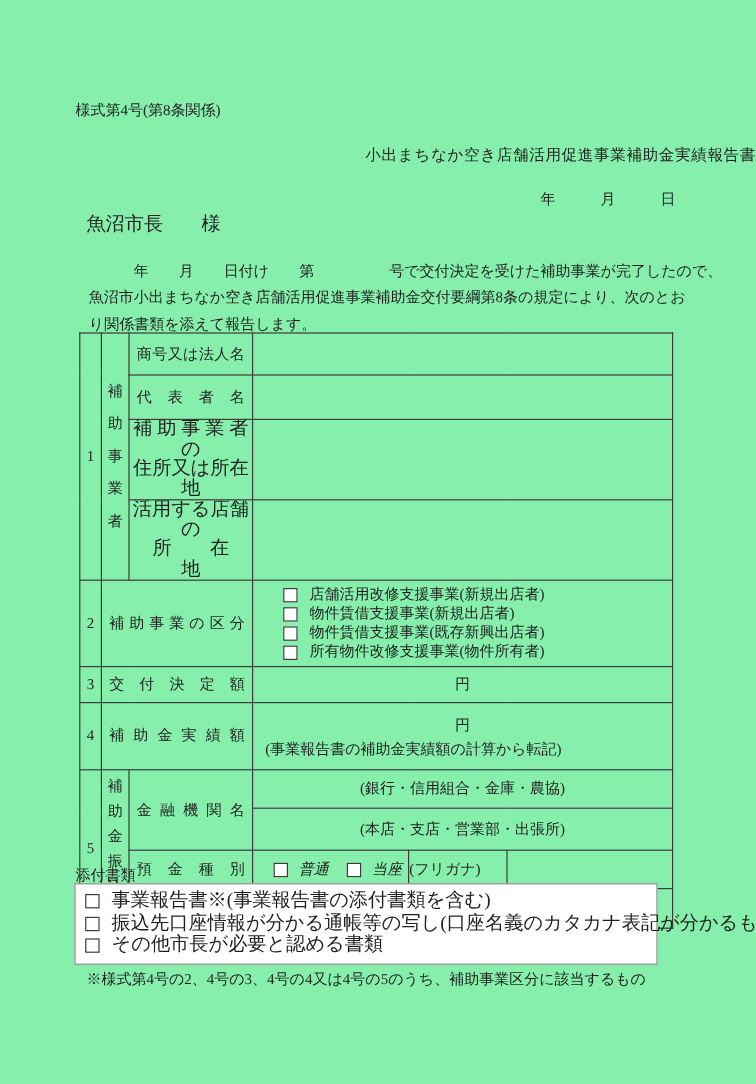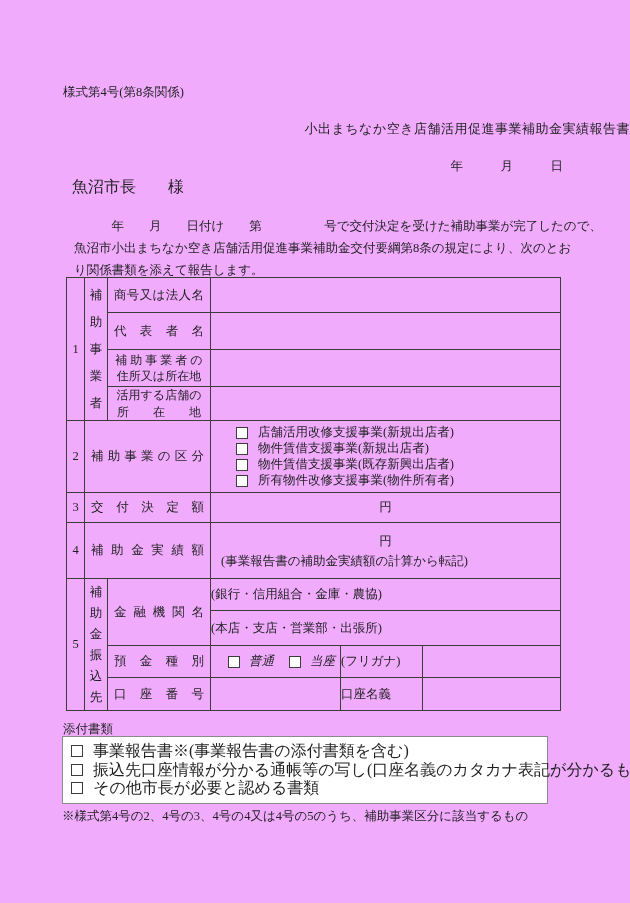--- a/index.html
+++ b/index.html
@@ -1,61 +1,61 @@
 <!DOCTYPE html>
 <html><head>
 <meta charset="utf-8">
 <style>
   html,body{margin:0;padding:0;background:#ffffff;}
   body{width:630px;height:903px;position:relative;
        font-family:"Liberation Serif","DejaVu Serif",serif;color:#1f1f1f;}
-  .page{position:absolute;inset:0;width:630px;height:903px;background:#f0abfc;overflow:hidden;}
+  .page{position:absolute;inset:0;width:630px;height:903px;background:#86efac;overflow:hidden;}
 
   .form-number{position:absolute;left:63px;top:84px;font-size:12.5px;white-space:nowrap;}
   .doc-title{position:absolute;left:0;right:0;top:120px;text-align:right;
              font-size:13px;letter-spacing:0.5px;white-space:nowrap;}
   .date-line{position:absolute;top:158px;right:67px;font-size:12.5px;white-space:nowrap;}
   .addressee{position:absolute;left:72px;top:177px;font-size:16px;white-space:nowrap;}
   .body-par{position:absolute;left:63px;top:215px;width:502px;font-size:12.5px;line-height:22px;margin-left:11px;}
   .body-par div{white-space:nowrap;}
 
   table.form-table{position:absolute;left:66px;top:277px;width:494px;
                    border-collapse:collapse;table-layout:fixed;}
   table.form-table td{border:1px solid #3c3c3c;padding:0;font-size:12.5px;
                       vertical-align:middle;overflow:hidden;}
   td.num{text-align:center;font-size:11.5px;}
   td.vcat{text-align:center;}
   .vtext{white-space:pre-line;text-align:center;font-size:12.5px;}
   .v5{line-height:27px;}
   .v6{line-height:21px;}
   .jrow{display:flex;justify-content:space-between;padding:0 6px;}
-  .two-line{white-space:pre-wrap;text-align:center;line-height:16.5px;font-size:12px;}
+  .two-line{white-space:pre-wrap;text-align:center;line-height:16.5px;font-size:16px;}
   .rA td{height:34px;} .rB td{height:36px;} .rC td{height:36px;} .rD td{height:31px;}
   .r2 td{height:66px;} .r3 td{height:29px;} .r4 td{height:55px;}
   .r5a td{height:31px;} .r5b td{height:34px;} .r5c td{height:31px;} .r5d td{height:32px;}
 
   .cbx{display:inline-block;width:10px;height:10px;border:1px solid #3c3c3c;
        flex:0 0 auto;background:#fff;}
   .opt{display:flex;align-items:center;gap:10px;line-height:15px;margin:1px 0;}
   .opts-block{padding:3px 4px 3px 25px;}
   .unit-cell{text-align:center;}
   .amount-cell .yen{text-align:center;line-height:18px;padding-top:3px;}
   .amount-cell .note{text-align:left;padding:3px 4px 2px 10px;line-height:17px;white-space:nowrap;}
-  .hint-cell{text-align:left;padding-right:8px;white-space:nowrap;}
+  .hint-cell{text-align:center;padding-right:8px;white-space:nowrap;}
   .deposit-cell{padding-left:17px;display:flex;align-items:flex-start;gap:15px;border:none;font-style:italic;}
   .opt-inline{display:flex;align-items:center;gap:9px;}
   .plain-label{padding-left:8px;}
   td.dot-b{border-bottom:1px dotted #8f8f8f;}
   td.dot-t{border-top:1px dotted #8f8f8f;}
 
   .attach-heading{position:absolute;left:63px;top:721px;font-size:12.5px;}
   .attach-box{position:absolute;left:62px;top:736px;width:486px;
               border:1px solid #8a8a8a;padding:5px 8px;box-sizing:border-box;background:#fff;text-align:center;}
   .attach-box .opt{line-height:18.5px;white-space:nowrap;margin:0;}
-  .footnote{position:absolute;left:62px;top:808px;font-size:12.5px;white-space:nowrap;}
+  .footnote{position:absolute;left:72px;top:808px;font-size:12.5px;white-space:nowrap;}
 </style>
 </head>
 <body>
 
 <div class="page">
 
   <div class="form-number">様式第4号(第8条関係)</div>
   <div class="doc-title">小出まちなか空き店舗活用促進事業補助金実績報告書</div>
   <div class="date-line">年　　　月　　　日</div>
   <div class="addressee">魚沼市長　　様</div>

